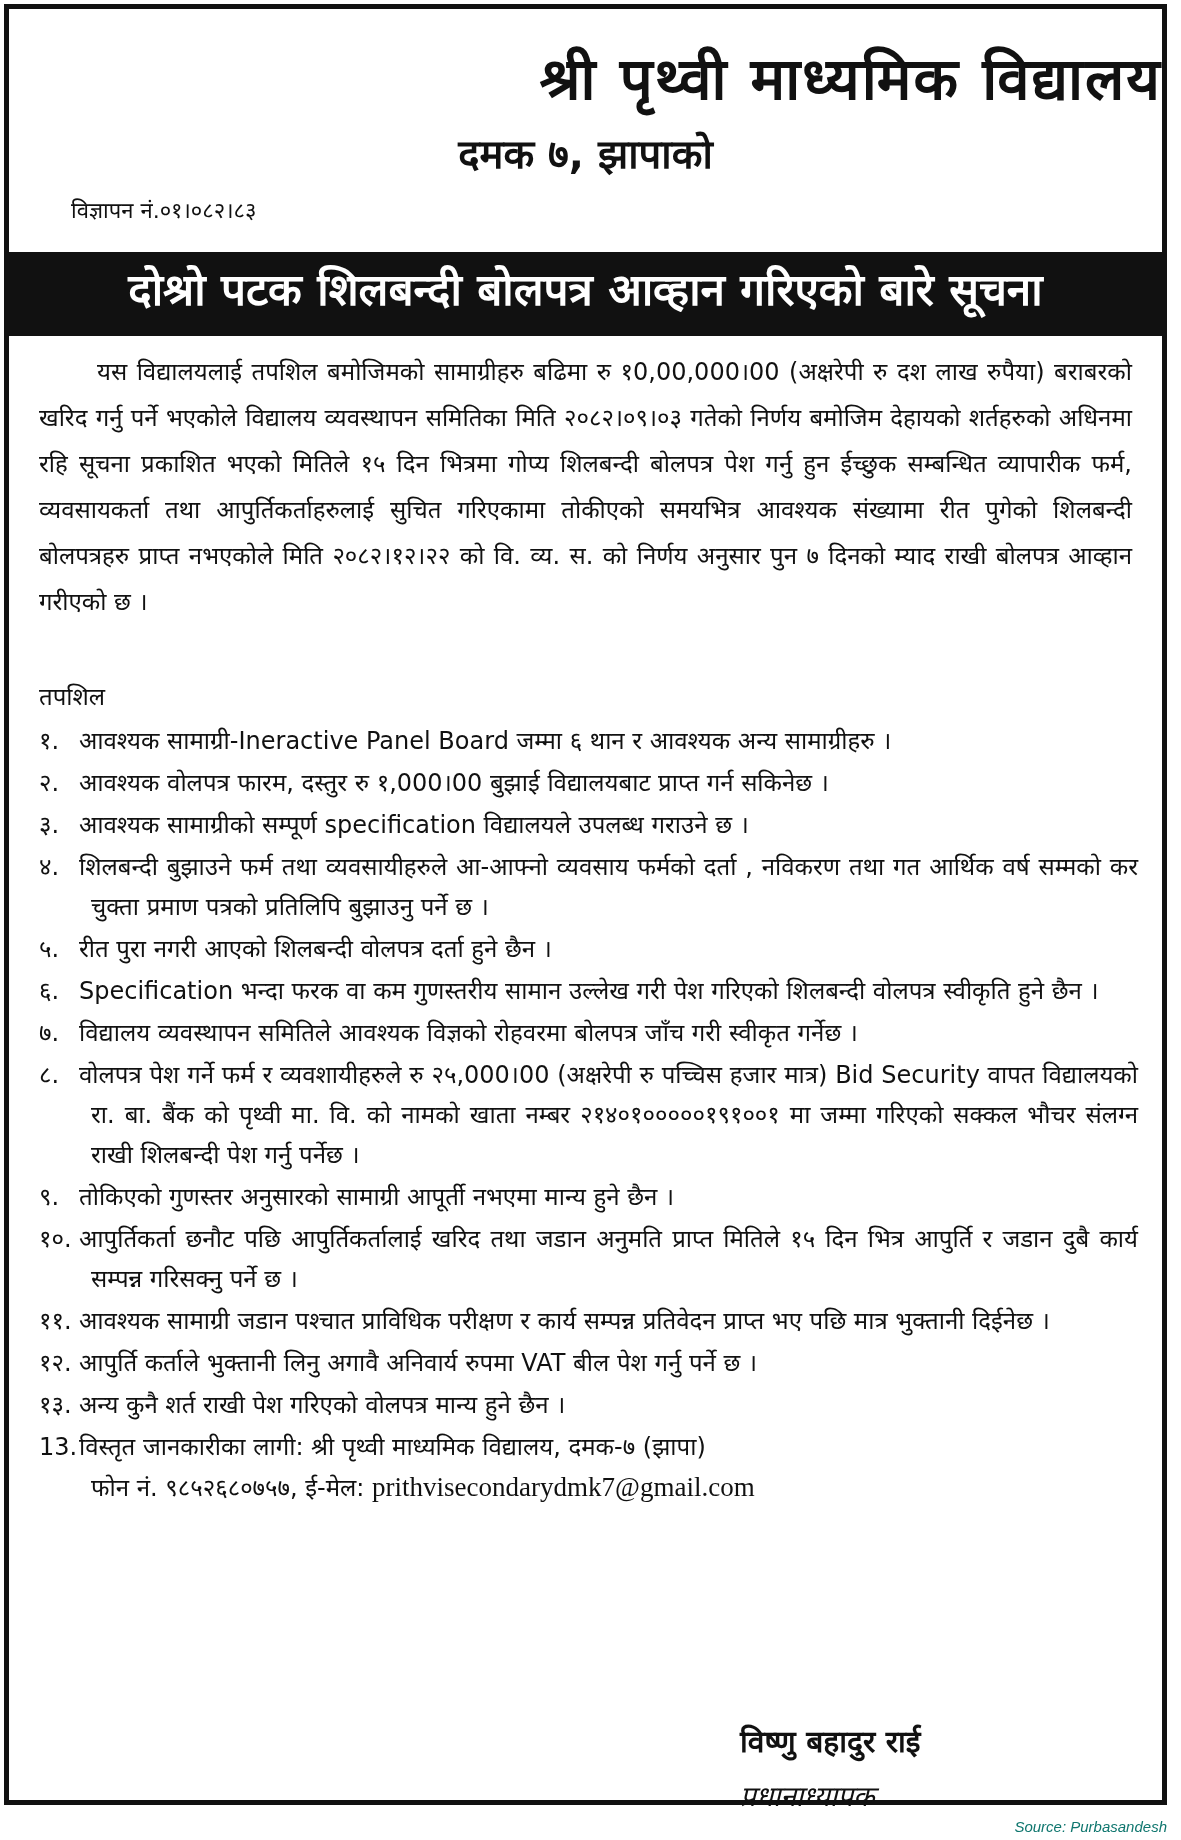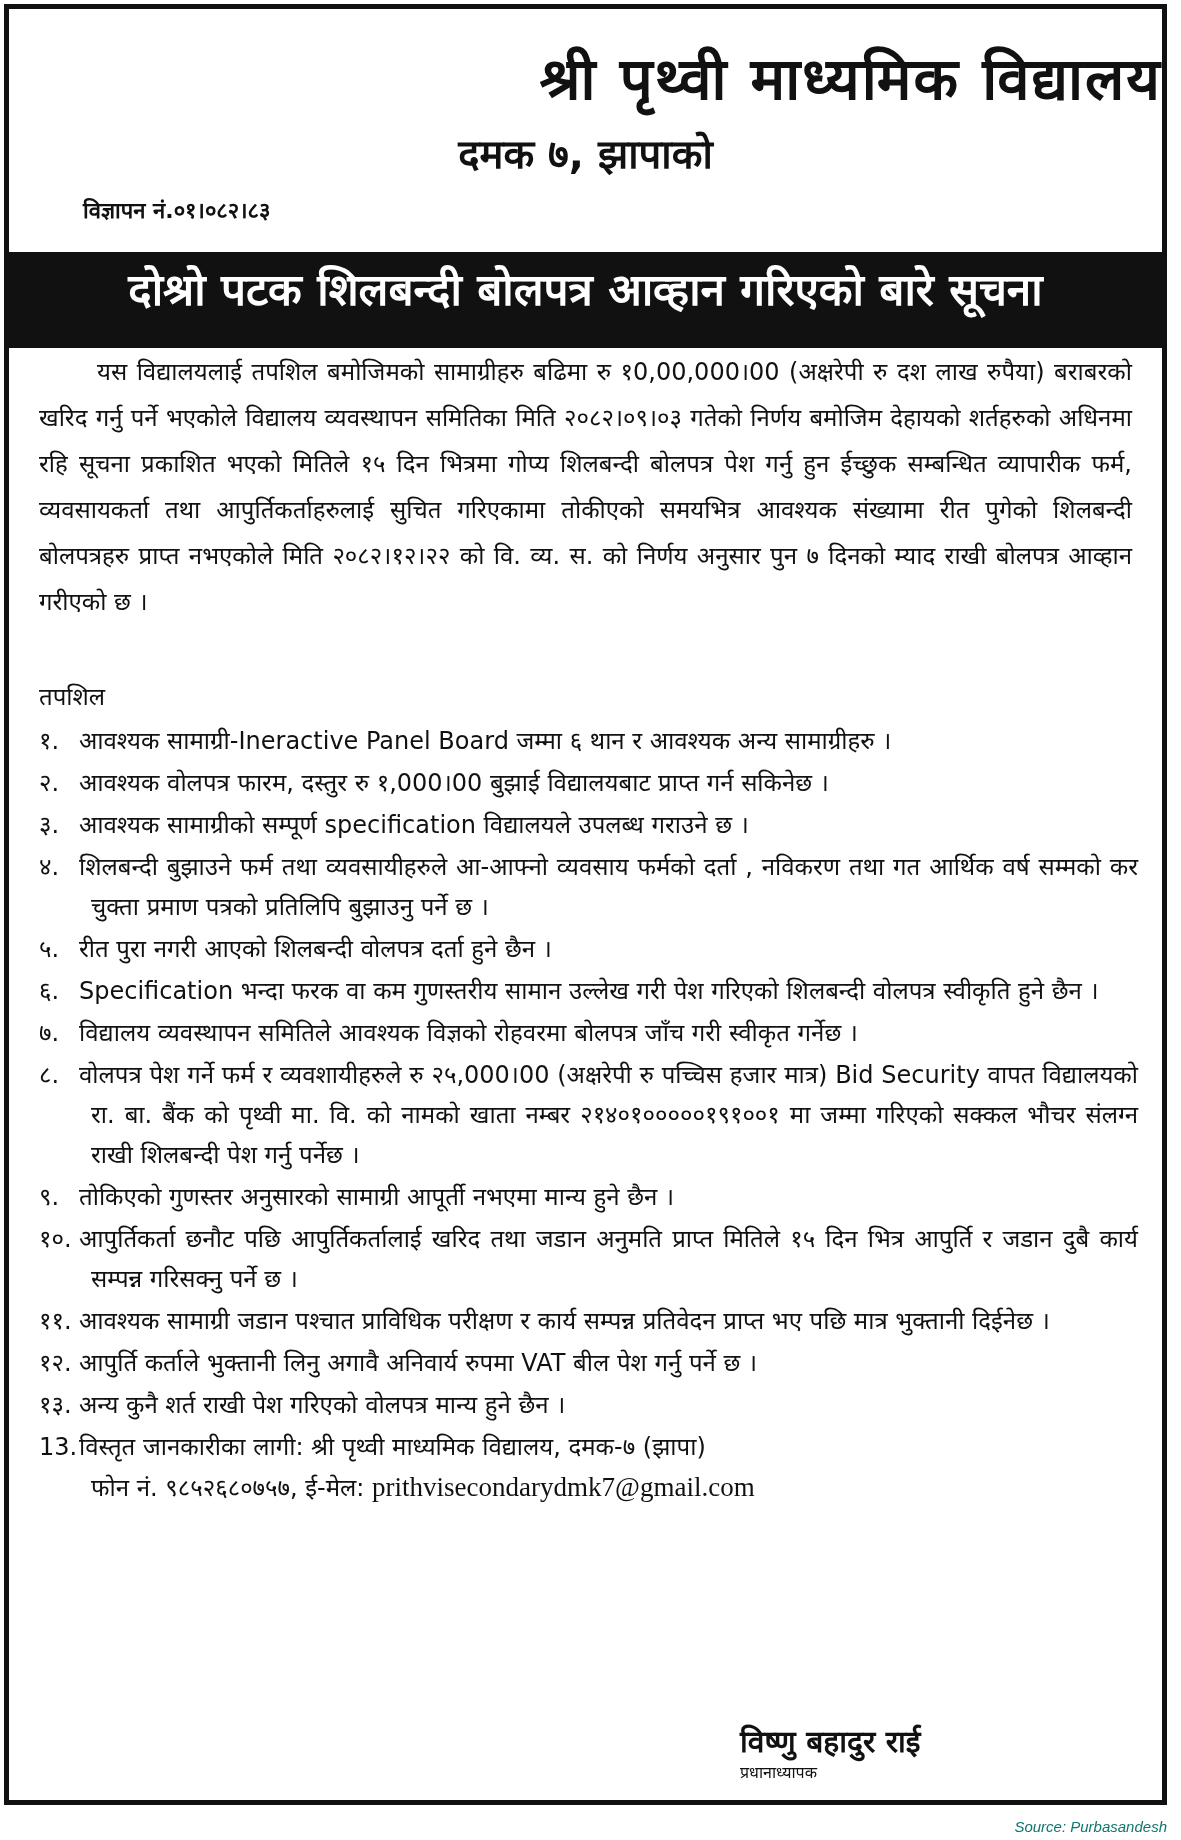--- a/index.html
+++ b/index.html
@@ -13,24 +13,24 @@
   }
   .title {
     position: absolute; left: 0; right: 0; top: 28px; text-align: right;
     font-size: 58px; font-weight: bold; letter-spacing: 2px; color: #111;
   }
   .subtitle {
     position: absolute; left: 0; right: 0; top: 116px; text-align: center;
     font-size: 40px; font-weight: bold; color: #111;
   }
   .adno {
-    position: absolute; left: 74px; top: 185px; font-size: 22px; font-weight: bold;
+    position: absolute; left: 62px; top: 185px; font-size: 22px; font-weight: normal;
   }
   .banner {
-    position: absolute; left: 0; right: 0; top: 243px; height: 96px; background: #111;
+    position: absolute; left: 0; right: 0; top: 243px; height: 84px; background: #111;
     color: #fff; font-size: 44px; font-weight: bold; text-align: center; line-height: 76px;
     white-space: nowrap; letter-spacing: 0px;
   }
   .intro {
     position: absolute; left: 30px; right: 30px; top: 340px;
     font-size: 24px; line-height: 46px; text-align: justify; text-indent: 58px;
   }
   .tapsil {
     position: absolute; left: 30px; top: 670px; font-size: 24px;
   }
@@ -40,21 +40,21 @@
   .item {
     font-size: 24px; line-height: 40px; text-align: justify; padding-left: 52px;
     text-indent: -52px; margin-bottom: 2px;
   }
   .num { display: inline-block; width: 40px; text-indent: 0; }
   .email { font-family: "Liberation Serif", serif; font-size: 27px; }
   .sign {
     position: absolute; left: 740px; top: 1720px; width: 300px; text-align: left;
   }
   .sign-name { font-size: 30px; font-weight: bold; }
-  .sign-role { font-size: 16px; margin-top: 0; }
+  .sign-role { font-size: 28px; font-style: italic; margin-top: 15px; }
   .source {
     position: absolute; right: 14px; top: 1818px; font-size: 15px; font-style: italic;
     font-family: "Liberation Sans", sans-serif; color: #0f766e;
   }
   .watermark {
     position: absolute; color: rgba(120,170,210,0.18); font-size: 120px; font-weight: bold;
     font-family: "Liberation Sans", sans-serif; transform: rotate(-60deg); pointer-events: none;
   }
 </style>
 </head>

